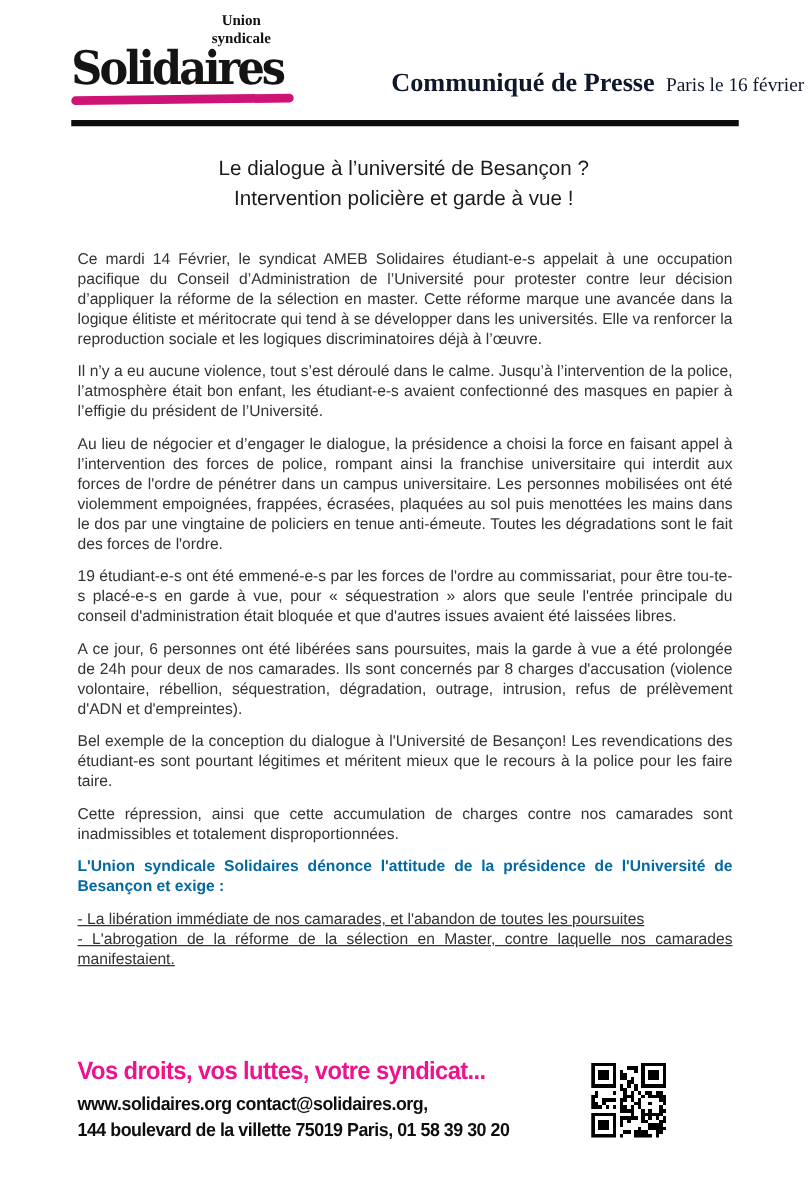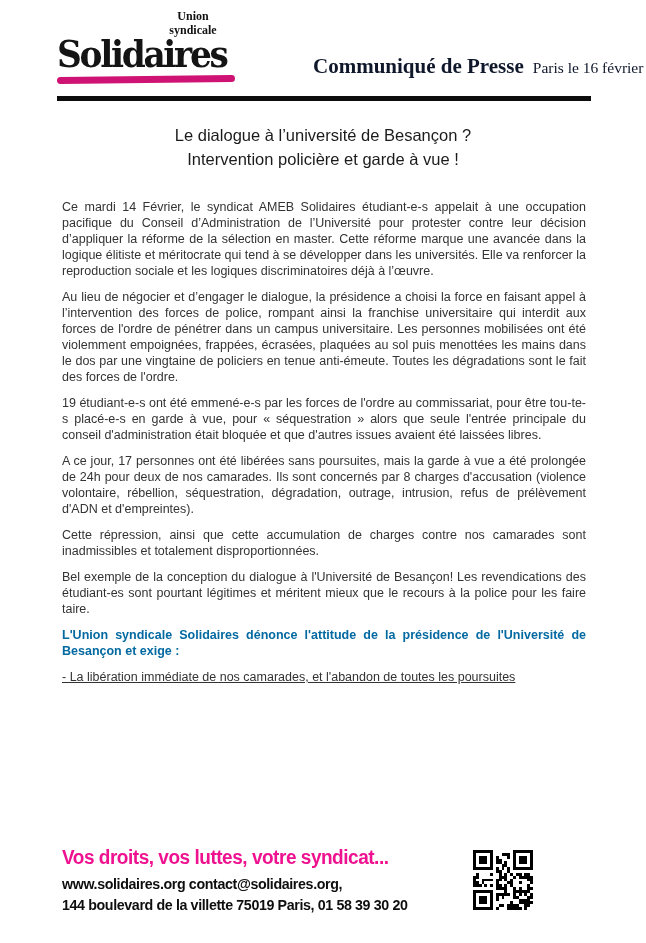--- a/index.html
+++ b/index.html
@@ -116,28 +116,30 @@
 
   <div class="rule"></div>
 
   <div class="title">
     <div>Le dialogue à l’université de Besançon ?</div>
     <div>Intervention policière et garde à vue !</div>
   </div>
 
   <div class="body">
     <p>Ce mardi 14 Février, le syndicat AMEB Solidaires étudiant-e-s appelait à une occupation pacifique du Conseil d’Administration de l’Université pour protester contre leur décision d’appliquer la réforme de la sélection en master. Cette réforme marque une avancée dans la logique élitiste et méritocrate qui tend à se développer dans les universités. Elle va renforcer la reproduction sociale et les logiques discriminatoires déjà à l’œuvre.</p>
+    <p>Il n’y a eu aucune violence, tout s’est déroulé dans le calme. Jusqu’à l’intervention de la police, l’atmosphère était bon enfant, les étudiant-e-s avaient confectionné des masques en papier à l’effigie du président de l’Université.</p>
     <p>Au lieu de négocier et d’engager le dialogue, la présidence a choisi la force en faisant appel à l’intervention des forces de police, rompant ainsi la franchise universitaire qui interdit aux forces de l'ordre de pénétrer dans un campus universitaire. Les personnes mobilisées ont été violemment empoignées, frappées, écrasées, plaquées au sol puis menottées les mains dans le dos par une vingtaine de policiers en tenue anti-émeute. Toutes les dégradations sont le fait des forces de l'ordre.</p>
     <p>19 étudiant-e-s ont été emmené-e-s par les forces de l'ordre au commissariat, pour être tou-te-s placé-e-s en garde à vue, pour « séquestration » alors que seule l'entrée principale du conseil d'administration était bloquée et que d'autres issues avaient été laissées libres.</p>
-    <p>A ce jour, 17 personnes ont été libérées sans poursuites, mais la garde à vue a été prolongée de 24h pour deux de nos camarades. Ils sont concernés par 8 charges d'accusation (violence volontaire, rébellion, séquestration, dégradation, outrage, intrusion, refus de prélèvement d'ADN et d'empreintes).</p>
+    <p>A ce jour, 6 personnes ont été libérées sans poursuites, mais la garde à vue a été prolongée de 24h pour deux de nos camarades. Ils sont concernés par 8 charges d'accusation (violence volontaire, rébellion, séquestration, dégradation, outrage, intrusion, refus de prélèvement d'ADN et d'empreintes).</p>
+    <p>Bel exemple de la conception du dialogue à l'Université de Besançon! Les revendications des étudiant-es sont pourtant légitimes et méritent mieux que le recours à la police pour les faire taire.</p>
     <p>Cette répression, ainsi que cette accumulation de charges contre nos camarades sont inadmissibles et totalement disproportionnées.</p>
-    <p>Bel exemple de la conception du dialogue à l'Université de Besançon! Les revendications des étudiant-es sont pourtant légitimes et méritent mieux que le recours à la police pour les faire taire.</p>
     <p class="bold">L'Union syndicale Solidaires dénonce l'attitude de la présidence de l'Université de Besançon et exige :</p>
     <div class="demands">
       <p>- La libération immédiate de nos camarades, et l'abandon de toutes les poursuites</p>
+      <p>- L'abrogation de la réforme de la sélection en Master, contre laquelle nos camarades manifestaient.</p>
     </div>
   </div>
 
   <div class="footer">
     <div class="footer-text">
       <div class="slogan">Vos droits, vos luttes, votre syndicat...</div>
       <div class="contact">www.solidaires.org contact@solidaires.org,</div>
       <div class="address">144 boulevard de la villette 75019 Paris, 01 58 39 30 20</div>
     </div>
     <div class="qr">

